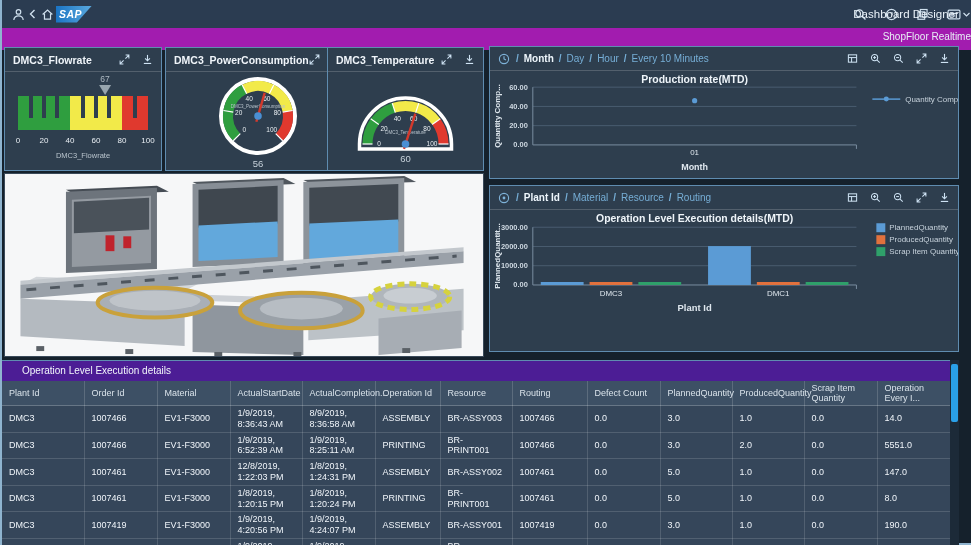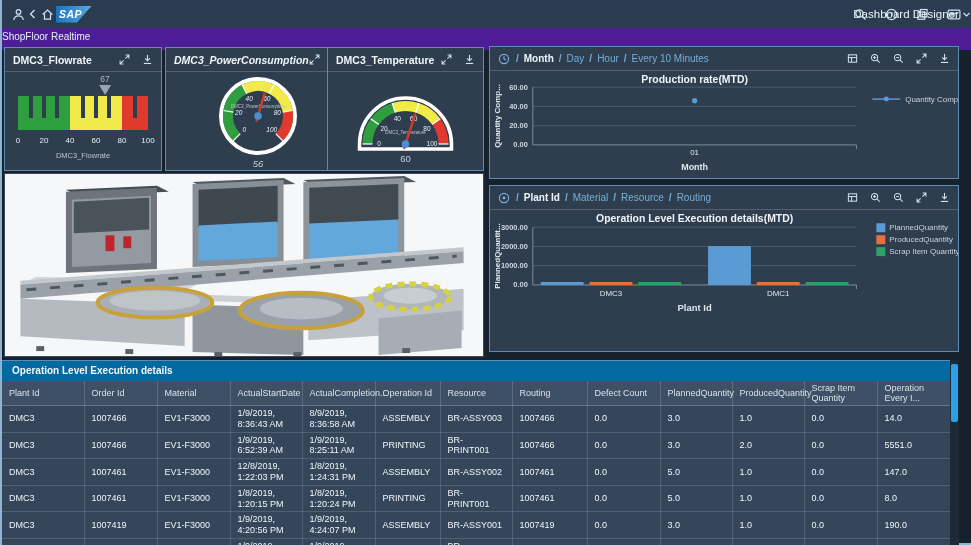--- a/index.html
+++ b/index.html
@@ -17,56 +17,56 @@
     font-size:11.5px; color:#eaf2f9; pointer-events:none; }
   .topbar .center span{ pointer-events:auto; }
   .topbar .right { margin-left:auto; display:flex; align-items:center; gap:18px; }
   .icon-btn { display:inline-flex; align-items:center; justify-content:center; cursor:pointer; }
   .icon-btn svg { display:block; }
   .sap-logo { width:36px; height:17px; background:linear-gradient(90deg,#1a74c4,#5aa9de);
     clip-path:polygon(0 0,100% 0,58% 100%,0 100%); color:#fff; font-style:italic;
     font-weight:bold; font-size:10.5px; line-height:17px; padding-left:3px; letter-spacing:.5px; }
 
   
-  .subheader { left:0; top:28px; width:100%; height:22px; background:#4c1d95;
-    text-align:left; font-size:10px; color:#e8eff6; line-height:17px; }
+  .subheader { left:0; top:28px; width:100%; height:22px; background:#a21caf;
+    text-align:right; font-size:10px; color:#e8eff6; line-height:17px; }
 
   
   .panel { background:#2e3e4e; border:1px solid #5f8cb0; }
   .panel-header { height:24px; display:flex; align-items:center; padding:0 8px;
     border-bottom:1px solid rgba(255,255,255,.18); color:#f0f5fa; font-size:10.5px; }
   .panel-header .ph-title { font-weight:bold; font-weight:600; }
   .panel-header .ph-icons { margin-left:auto; display:flex; gap:12px; }
   .panel-header .ph-icons svg { display:block; }
 
   
   .crumbs { display:flex; align-items:center; gap:5px; font-size:10px; }
   .crumb { color:#76aed6; cursor:pointer; }
   .crumb.active { color:#eef6fc; font-weight:bold; }
   .crumb-sep { color:#76aed6; font-weight:bold; }
 
   
   #gauge-panel-0 { left:2px;  top:47px; width:158px; height:124px; }
-  #gauge-panel-1 { left:163px; top:47px; width:186px; height:124px;font-style:italic; }
+  #gauge-panel-1 { left:163px; top:47px; width:186px; height:124px; }
   #gauge-panel-2 { left:325px; top:47px; width:157px; height:124px; }
 
   
   #image-panel { left:2px; top:173px; width:480px; height:184px;
     background:#f6f7f8; border:1px solid #3a4a5a; }
 
   
   #chart-panel-0 { left:487px; top:46px;  width:470px; height:133px; }
   #chart-panel-1 { left:487px; top:185px; width:470px; height:167px; }
   .chart-body svg { display:block; }
 
   
   #table-panel { left:0px; top:360px; width:948px; height:185px; background:#2c3c4c;
     border-top:1px solid #5f8cb0; }
-  .table-title { height:20px; line-height:20px; padding-left:10px; color:#f2f7fb;
-    font-size:10px; font-weight:bold; background:#0369a1; }
+  .table-title { height:20px; line-height:20px; padding-left:20px; color:#f2f7fb;
+    font-size:10px; font-weight:normal; background:#4c1d95; }
   table { border-collapse:collapse; table-layout:fixed; width:948px; font-size:9px; }
   th { background:#3d5065; color:#d9e2ea; font-weight:normal; text-align:left;
     height:22px; padding:2px 7px; border-right:1px solid rgba(255,255,255,.16);
     border-bottom:1px solid rgba(255,255,255,.22); cursor:pointer; }
   td { background:#35465a; color:#f0f5fa; padding:2px 7px; height:23px;
     border-right:1px solid rgba(255,255,255,.14);
     border-bottom:1px solid rgba(255,255,255,.14); line-height:1.2; }
   
   #vscroll { left:948px; top:360px; width:9px; height:185px; background:#1c2a38; }
   #vscroll .thumb { position:absolute; left:1px; top:4px; width:7px; height:58px;

